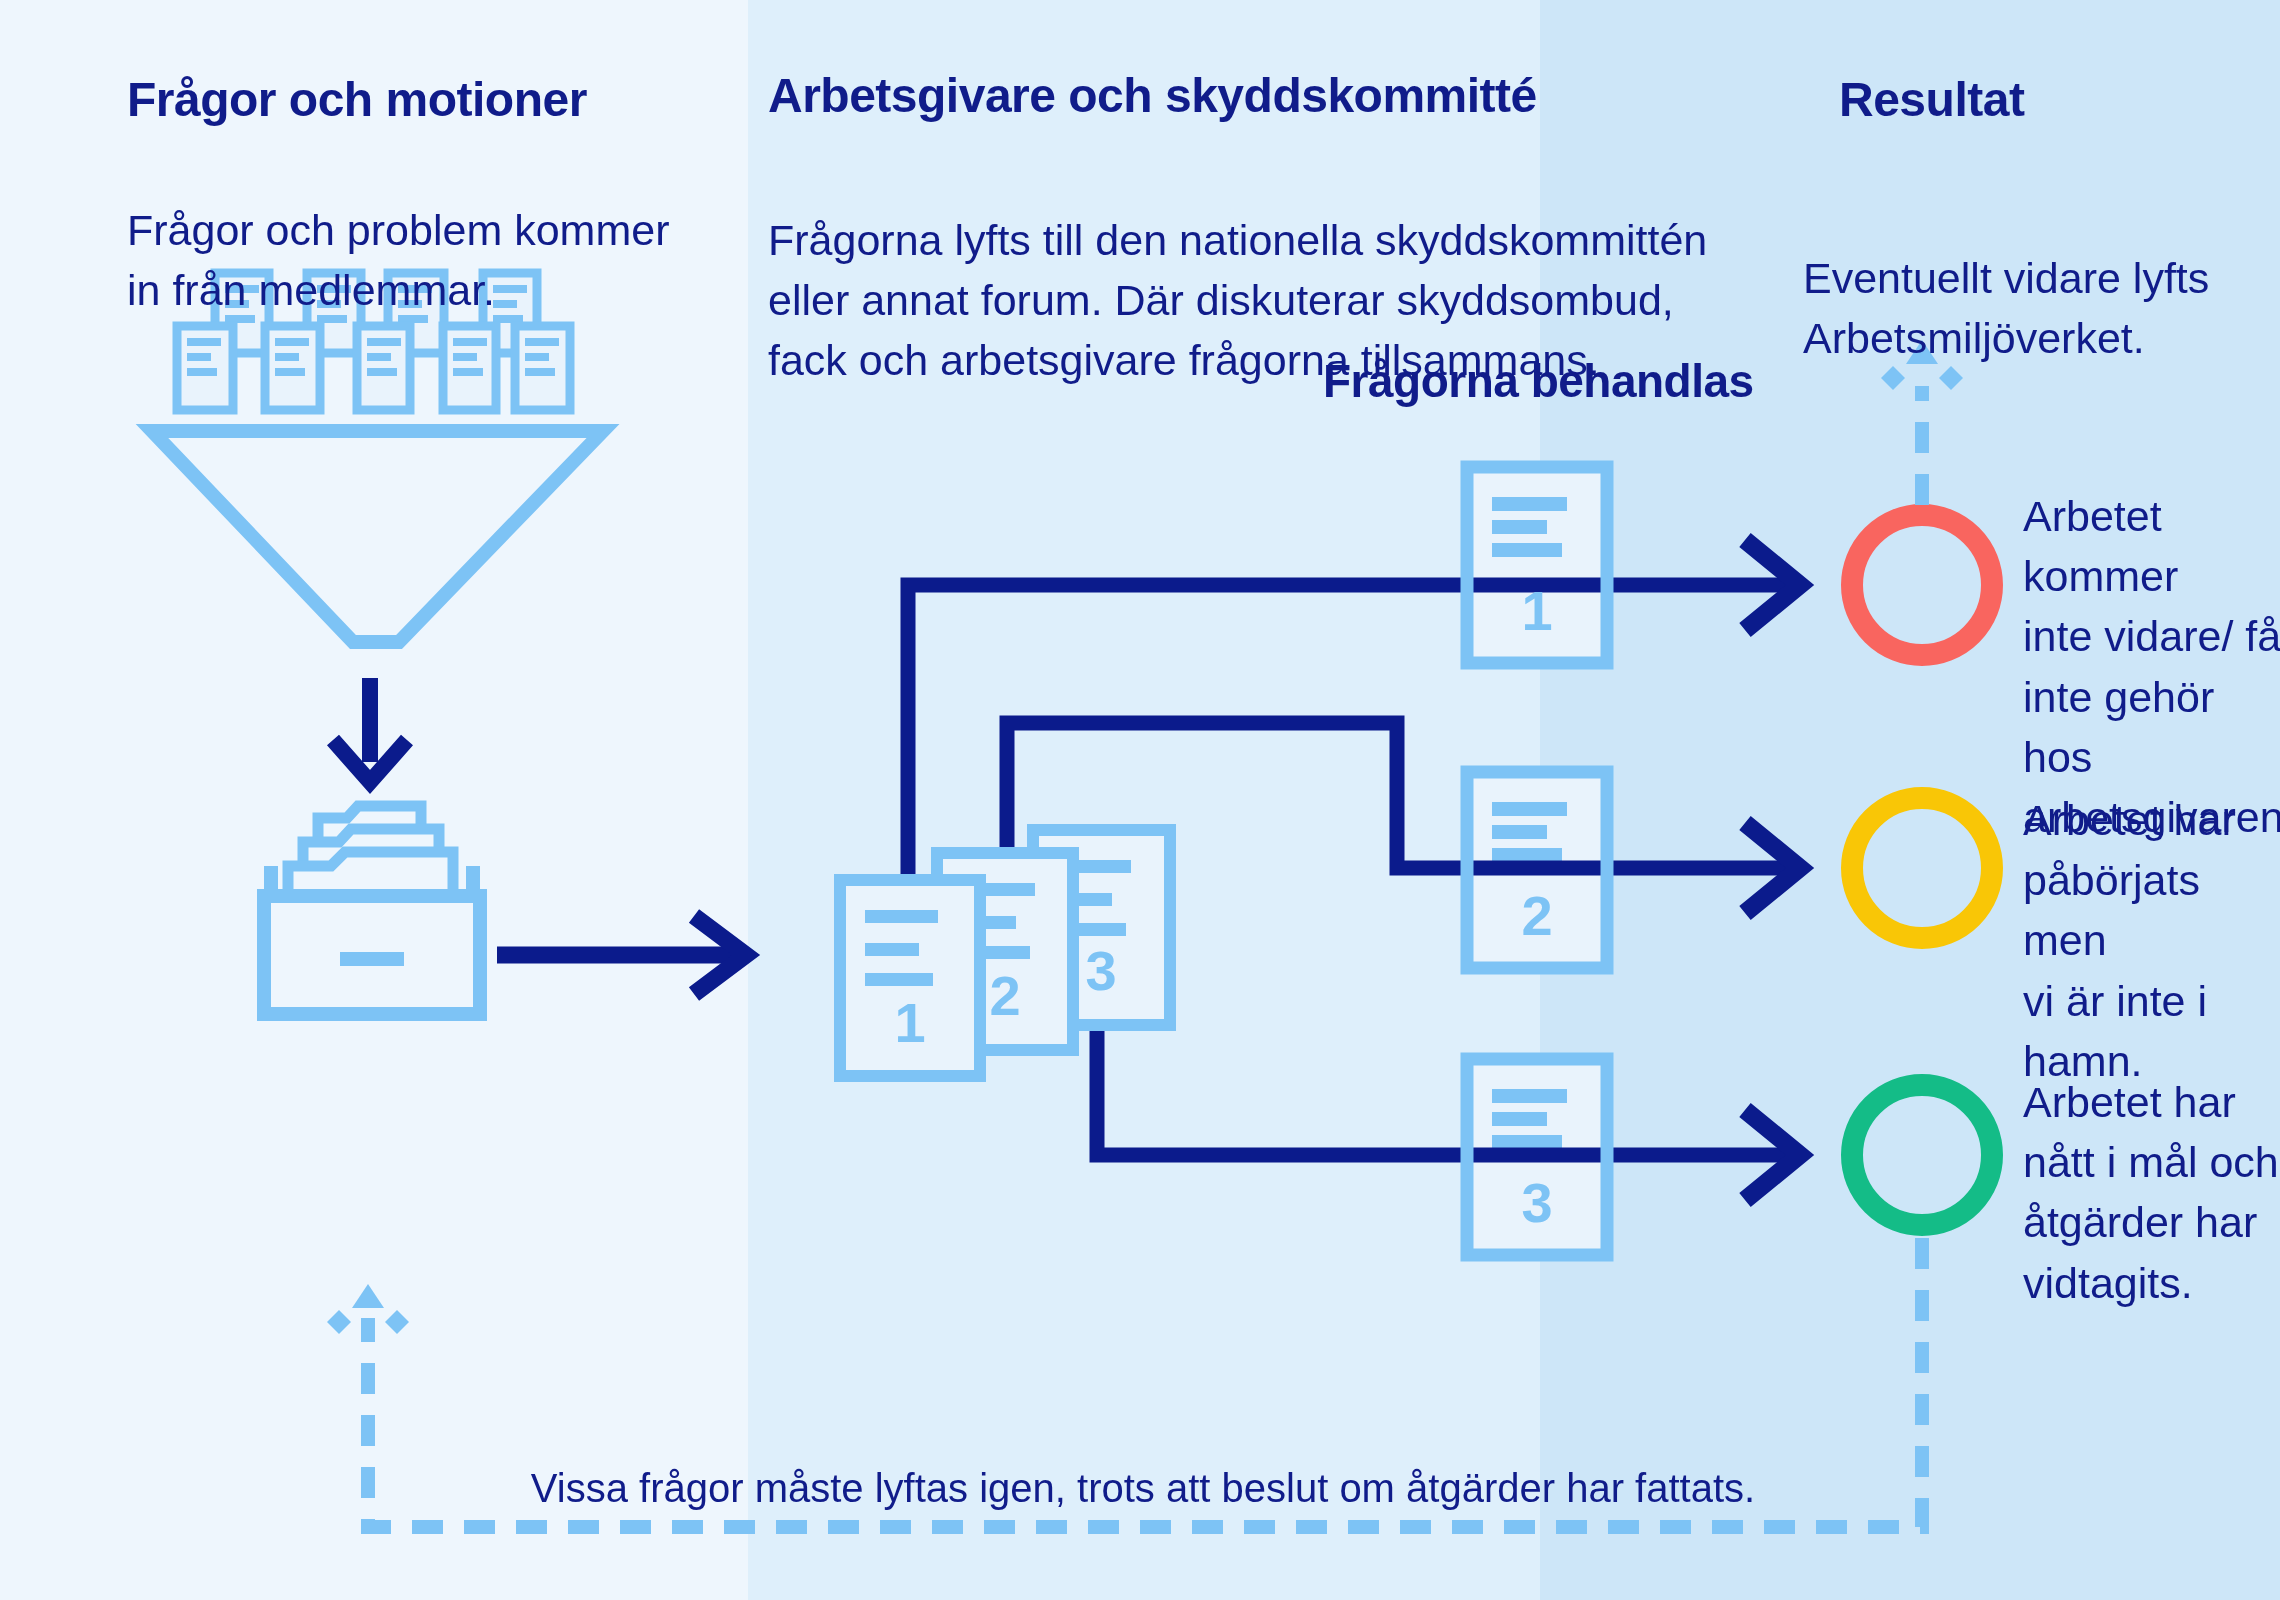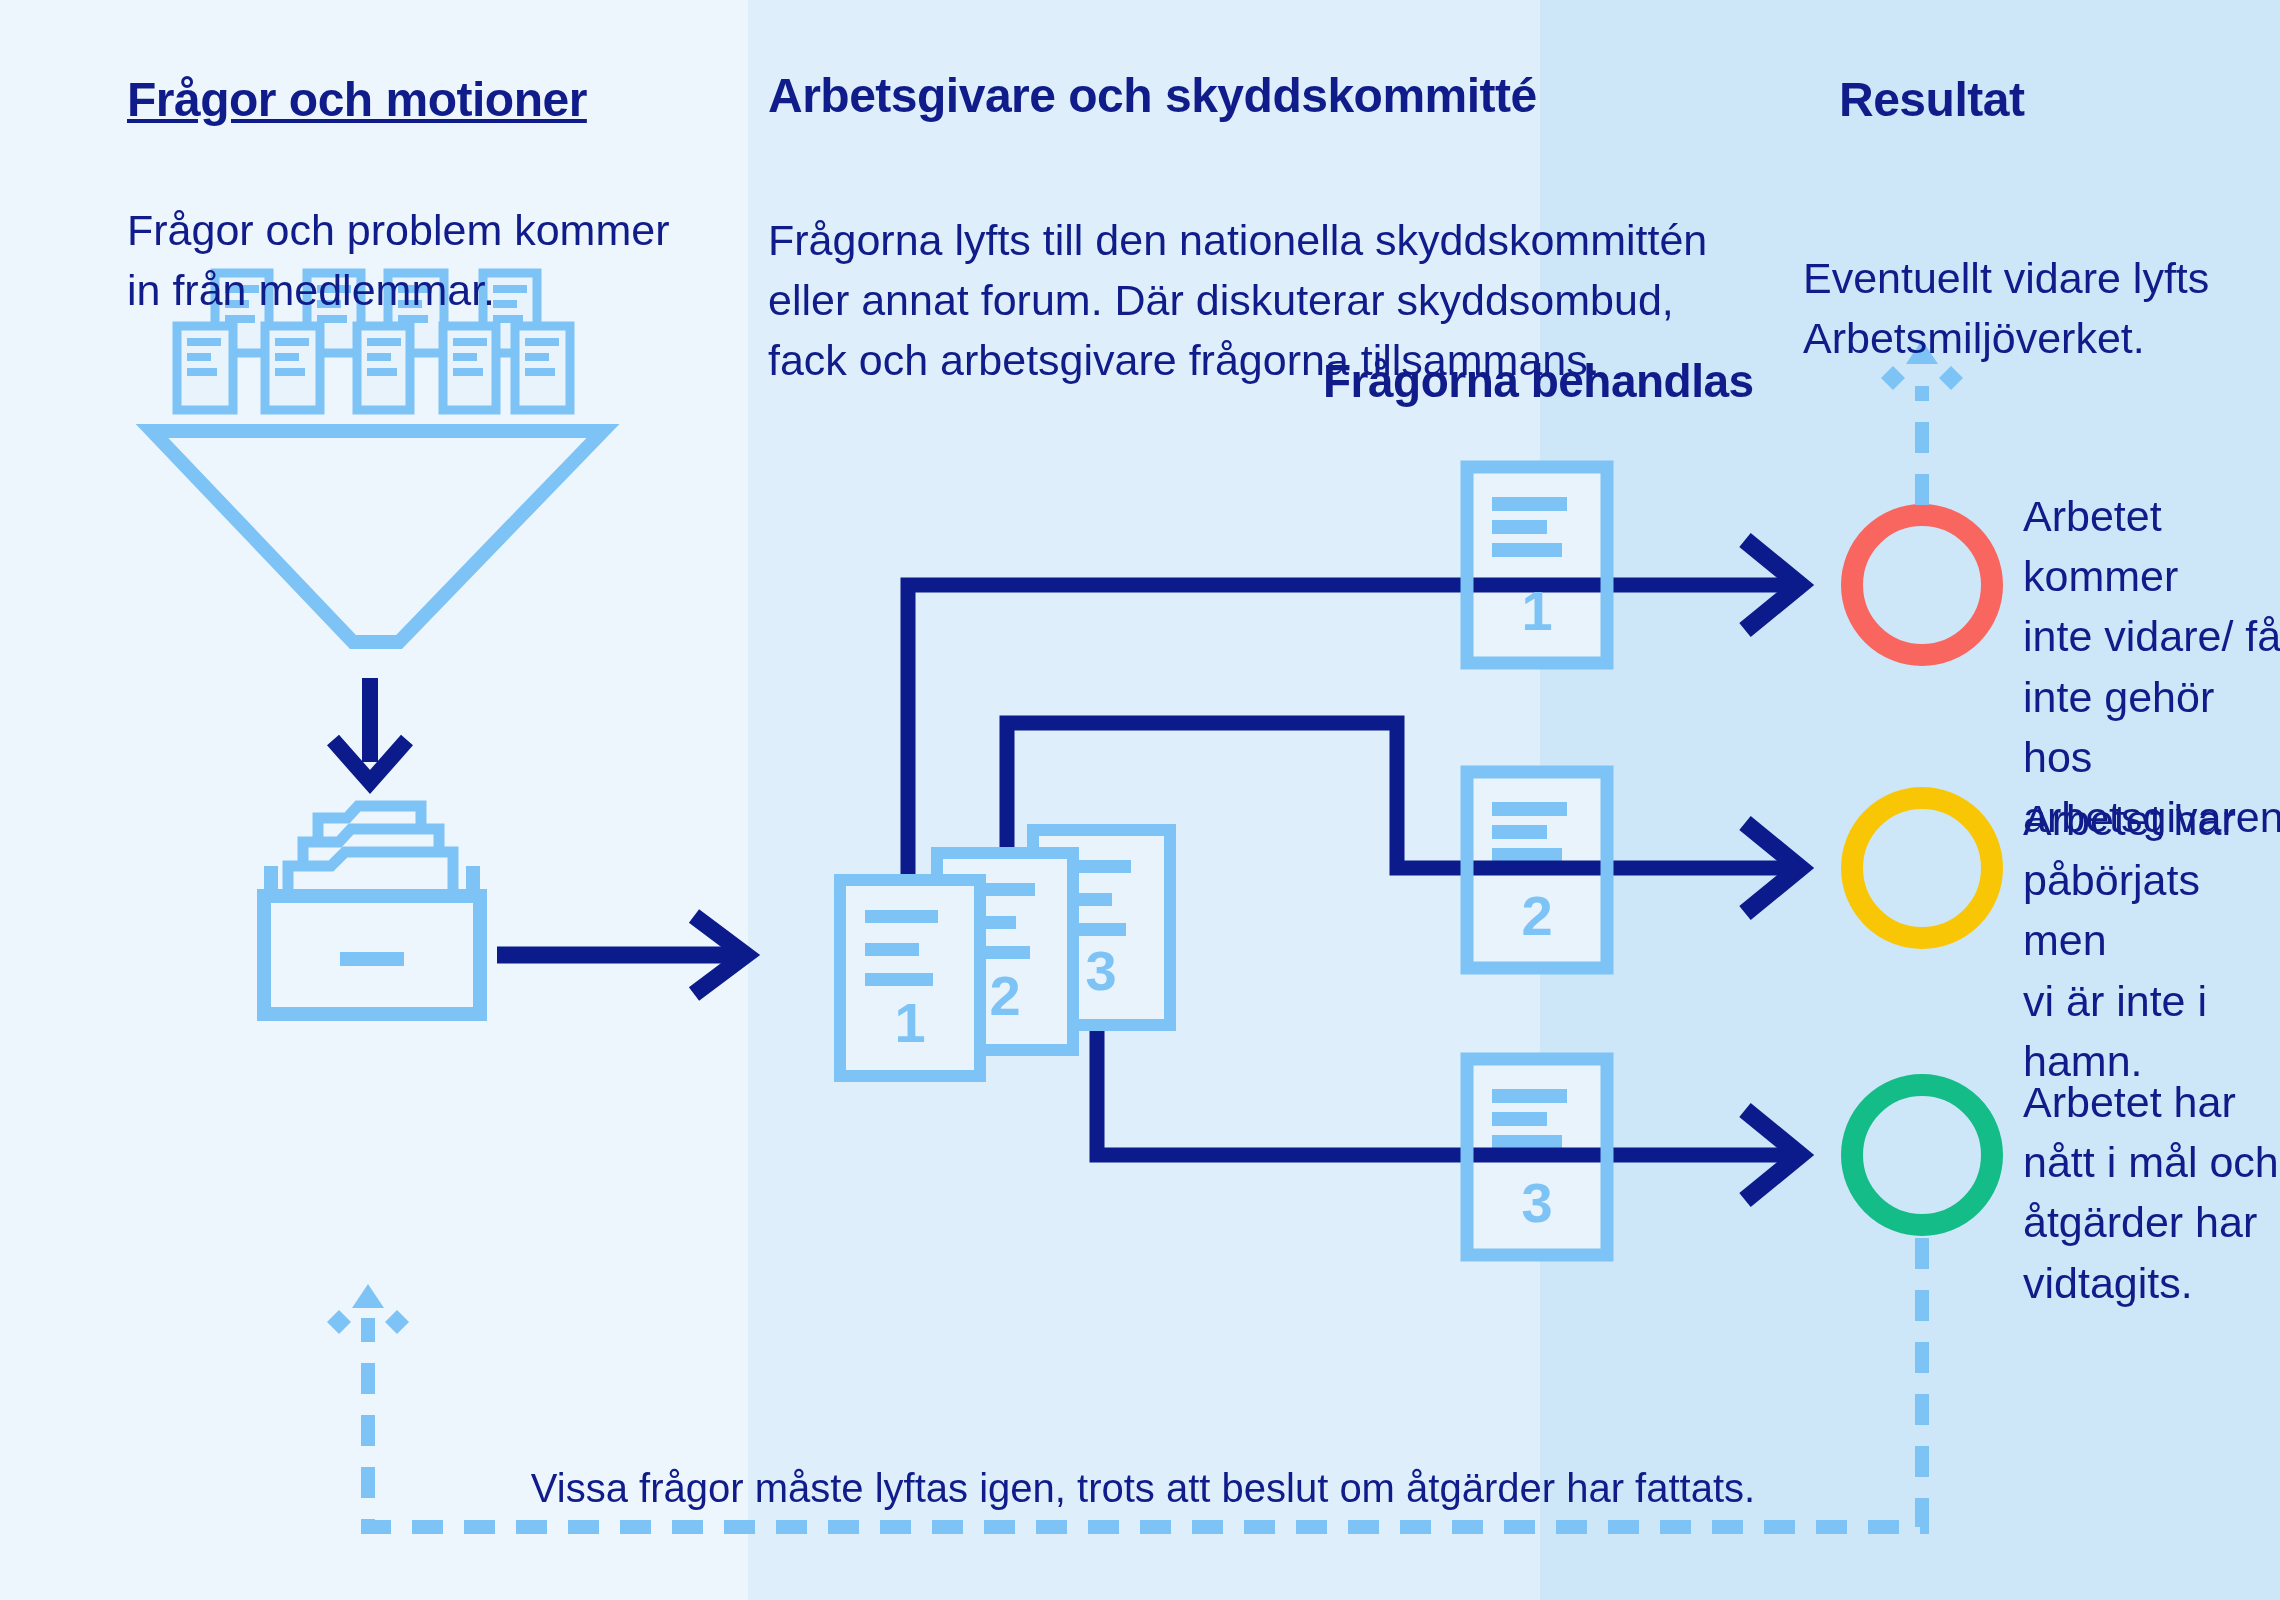--- a/index.html
+++ b/index.html
@@ -205,21 +205,21 @@
     </g>
 
     <g>
       <path class="lb" stroke-width="14" stroke-dasharray="31 21" d="M1922 1238 V1527 H368 V1318"></path>
       <polygon class="lbfill" points="368,1284 352,1308 384,1308"></polygon>
       <rect class="lbfill" x="330.5" y="1313.5" width="17" height="17" transform="rotate(45 339 1322)"></rect>
       <rect class="lbfill" x="388.5" y="1313.5" width="17" height="17" transform="rotate(45 397 1322)"></rect>
     </g>
   </svg>
 
-  <div class="txt h" style="left:127px;top:72px;text-decoration:underline;">Frågor och motioner</div>
+  <div class="txt h" style="left:127px;top:72px;">Frågor och motioner</div>
   <div class="txt body" style="left:127px;top:200px;">Frågor och problem kommer
 in från medlemmar.</div>
 
   <div class="txt h" style="left:768px;top:68px;">Arbetsgivare och skyddskommitté</div>
   <div class="txt body" style="left:768px;top:210px;">Frågorna lyfts till den nationella skyddskommittén
 eller annat forum. Där diskuterar skyddsombud,
 fack och arbetsgivare frågorna tillsammans.</div>
   <div class="txt sub" style="left:1323px;top:354px;">Frågorna behandlas</div>
 
   <div class="txt h" style="left:1811px;top:72px;margin-left:28px;">Resultat</div>

